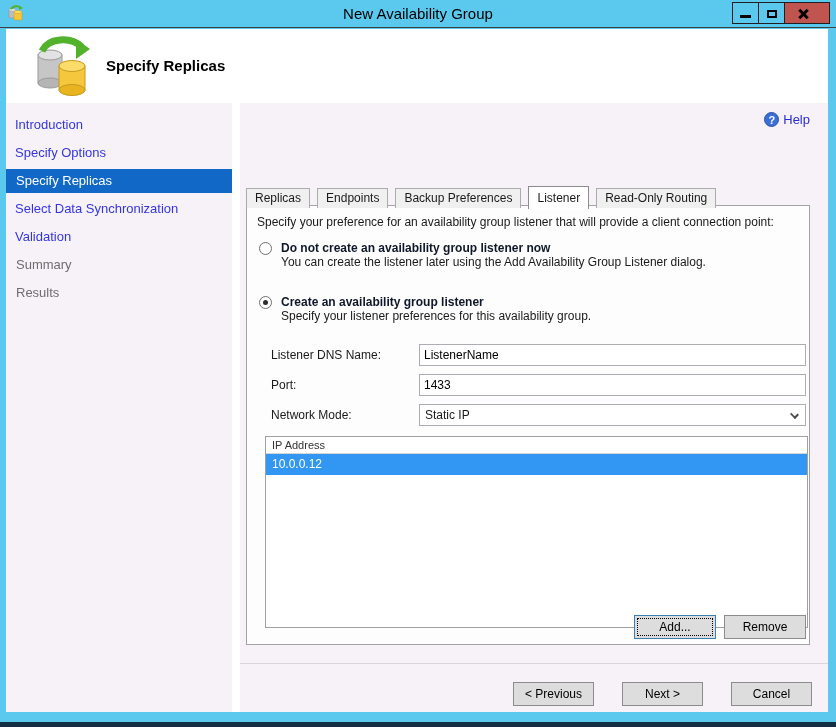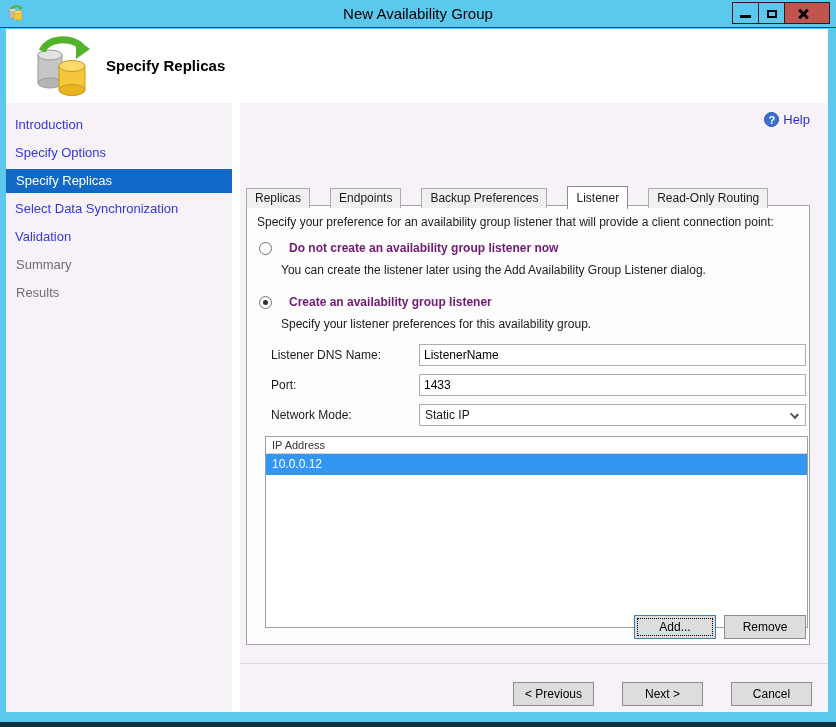--- a/index.html
+++ b/index.html
@@ -45,37 +45,37 @@
   
   .help { position:absolute; top:9px; right:18px; display:flex; align-items:center; cursor:pointer; }
   .help-icon { width:15px; height:15px; border-radius:50%; background:#3A6FD8; border:1px solid #2C55A8;
                color:#fff; font-size:11px; font-weight:bold; text-align:center; line-height:15px; margin-right:4px; }
   .help-label { color:#2B2BD5; font-size:13px; }
 
   .main-heading { position:absolute; top:47px; left:8px; font-weight:bold; font-size:12px; color:#000; }
 
   .tabs { position:absolute; top:82px; left:6px; display:flex; align-items:flex-end; z-index:2; }
   .tab { height:20px; line-height:19px; padding:0 8px; background:#F0F0F0;
-         border:1px solid #ACACAC; border-bottom:none; margin-right:20px; font-size:12px; cursor:pointer; }
+         border:1px solid #ACACAC; border-bottom:none; margin-right:7px; font-size:12px; cursor:pointer; }
   .tab.active { background:#fff; height:23px; line-height:22px; position:relative; top:1px;
                 border-color:#8C8C8C; cursor:default; }
 
   .groupbox { position:absolute; top:102px; left:6px; width:564px; height:440px;
               background:#FDFDFD; border:1px solid #A3A3A3; }
   .gb-desc { position:absolute; top:9px; left:10px; color:#1a1a1a; }
 
   .option { position:absolute; left:12px; right:10px; }
   .option.opt-no  { top:35px; }
   .option.opt-yes { top:89px; }
   .radio { position:absolute; left:0; top:1px; width:13px; height:13px; border:1px solid #707070;
            border-radius:50%; background:#fff; }
   .radio.checked::after { content:""; position:absolute; left:3px; top:3px; width:5px; height:5px;
                           background:#2E2E2E; border-radius:50%; }
-  .opt-label { margin-left:30px; font-weight:bold; color:#701a75; display:block; }
-  .opt-sub { margin-left:22px; margin-top:8px; display:block; color:#1a1a1a; }
+  .opt-label { margin-left:22px; font-weight:bold; color:#0f172a; display:block; }
+  .opt-sub { margin-left:22px; margin-top:0; display:block; color:#1a1a1a; }
 
   .field-row { position:absolute; left:24px; height:22px; }
   .row-dns { top:138px; } .row-port { top:168px; } .row-net { top:198px; }
   .field-label { position:absolute; left:0; top:4px; white-space:nowrap; }
   .textbox { position:absolute; left:148px; top:0; width:387px; height:22px;
              border:1px solid #ABADB3; background:#fff; font-family:"Liberation Sans",sans-serif;
              font-size:12px; padding:0 4px; color:#000; }
   .combobox { position:absolute; left:148px; top:0; width:387px; height:22px;
               border:1px solid #ABADB3; background:#fff; line-height:20px; padding-left:5px; cursor:pointer; }
   .combo-chevron { position:absolute; right:7px; top:6px; width:7px; height:7px;

